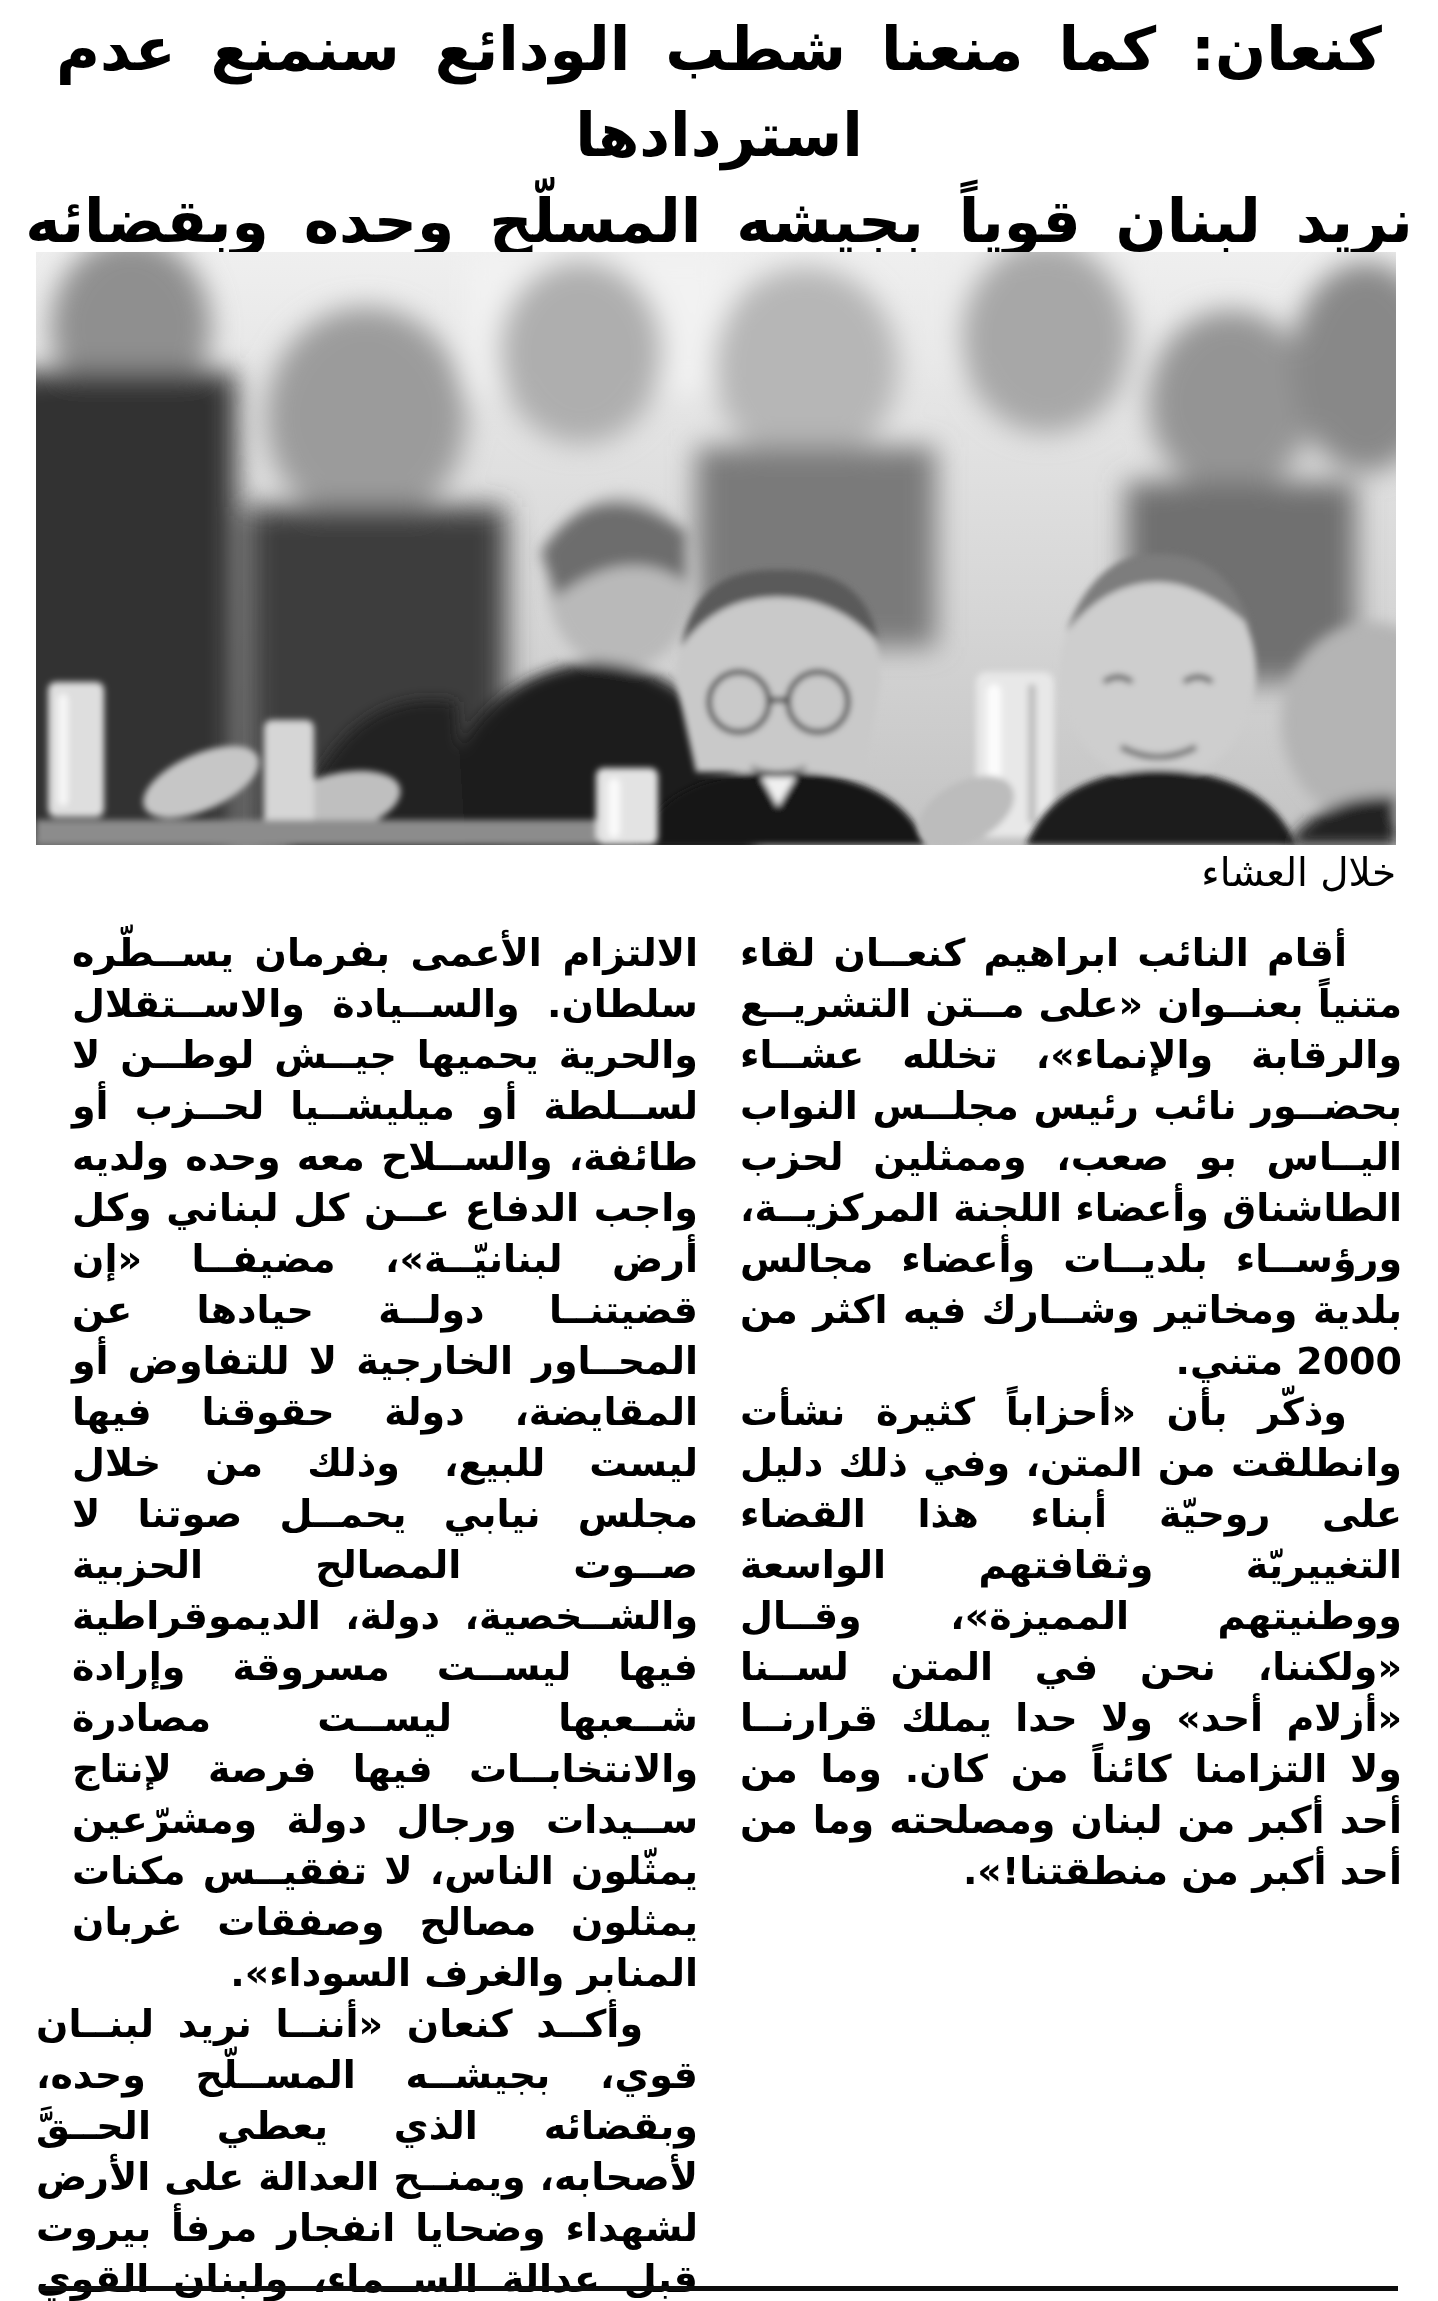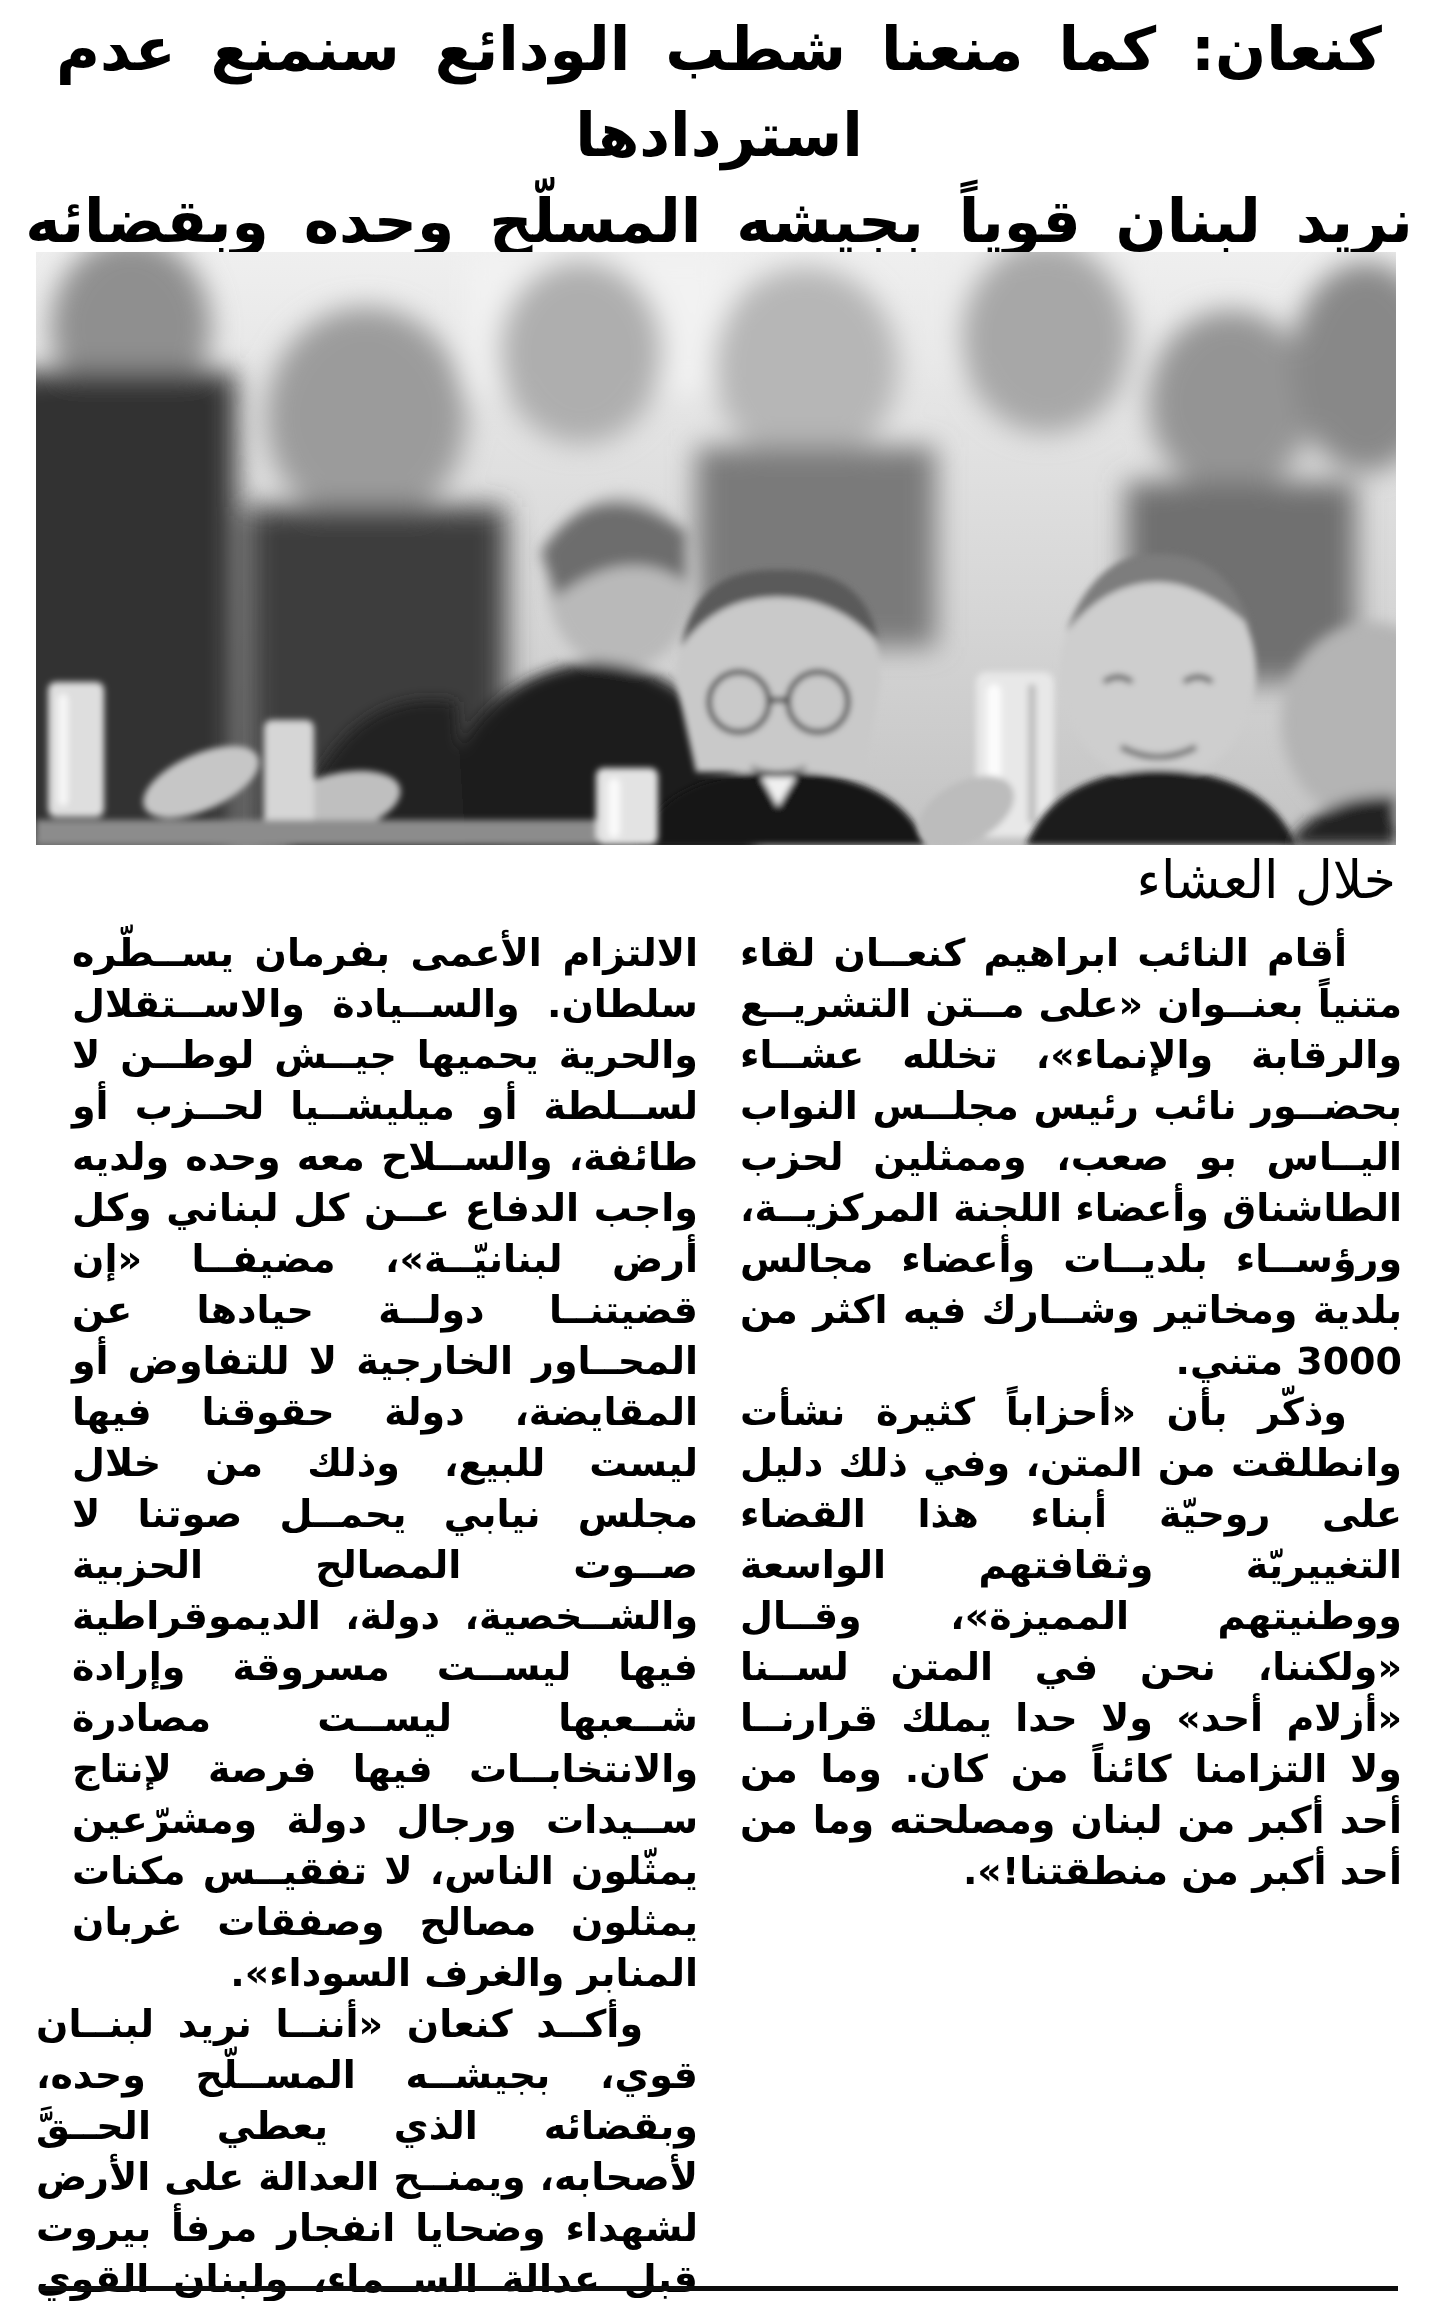--- a/index.html
+++ b/index.html
@@ -33,21 +33,21 @@
     width: 1360px;
     height: 593px;
     background: #d9d9d9;
     overflow: hidden;
   }
   .photo svg { display: block; width: 100%; height: 100%; }
   .caption {
     position: absolute;
     top: 850px;
     right: 42px;
-    font-size: 52px;
+    font-size: 39px;
     font-weight: 400;
     color: #000;
   }
   .body-cols {
     position: absolute;
     top: 928px;
     right: 36px;
     width: 1366px;
     display: flex;
     gap: 42px;
@@ -168,21 +168,21 @@
         <rect x="572" y="526" width="12" height="60" rx="6" fill="#fafafa"></rect>
         <rect x="0" y="568" width="560" height="25" fill="#8c8c8c"></rect>
       </g>
     </svg>
   </div>
 
   <div class="caption">خلال العشاء</div>
 
   <div class="body-cols">
     <div class="col">
-        <p>أقام النائب ابراهيم كنعــان لقاء متنياً بعنــوان «على مــتن التشريــع والرقابة والإنماء»، تخلله عشــاء بحضــور نائب رئيس مجلــس النواب اليــاس بو صعب، وممثلين لحزب الطاشناق وأعضاء اللجنة المركزيــة، ورؤســاء بلديــات وأعضاء مجالس بلدية ومخاتير وشــارك فيه اكثر من 3000 متني.</p>
+        <p>أقام النائب ابراهيم كنعــان لقاء متنياً بعنــوان «على مــتن التشريــع والرقابة والإنماء»، تخلله عشــاء بحضــور نائب رئيس مجلــس النواب اليــاس بو صعب، وممثلين لحزب الطاشناق وأعضاء اللجنة المركزيــة، ورؤســاء بلديــات وأعضاء مجالس بلدية ومخاتير وشــارك فيه اكثر من 2000 متني.</p>
         <p>وذكّر بأن «أحزاباً كثيرة نشأت وانطلقت من المتن، وفي ذلك دليل على روحيّة أبناء هذا القضاء التغييريّة وثقافتهم الواسعة ووطنيتهم المميزة»، وقــال «ولكننا، نحن في المتن لســنا «أزلام أحد» ولا حدا يملك قرارنــا ولا التزامنا كائناً من كان. وما من أحد أكبر من لبنان ومصلحته وما من أحد أكبر من منطقتنا!».</p>
       </div>
     <div class="col continuation">
         <p>الالتزام الأعمى بفرمان يســطّره سلطان. والســيادة والاســتقلال والحرية يحميها جيــش لوطــن لا لســلطة أو ميليشــيا لحــزب أو طائفة، والســلاح معه وحده ولديه واجب الدفاع عــن كل لبناني وكل أرض لبنانيّــة»، مضيفــا «إن قضيتنــا دولــة حيادها عن المحــاور الخارجية لا للتفاوض أو المقايضة، دولة حقوقنا فيها ليست للبيع، وذلك من خلال مجلس نيابي يحمــل صوتنا لا صــوت المصالح الحزبية والشــخصية، دولة، الديموقراطية فيها ليســت مسروقة وإرادة شــعبها ليســت مصادرة والانتخابــات فيها فرصة لإنتاج ســيدات ورجال دولة ومشرّعين يمثّلون الناس، لا تفقيــس مكنات يمثلون مصالح وصفقات غربان المنابر والغرف السوداء».</p>
         <p>وأكــد كنعان «أننــا نريد لبنــان قوي، بجيشــه المســلّح وحده، وبقضائه الذي يعطي الحــقَّ لأصحابه، ويمنــح العدالة على الأرض لشهداء وضحايا انفجار مرفأ بيروت قبل عدالة الســماء، ولبنان القوي بالمؤسســات الدســتورية وعلى رأسها رئاســة الجمهوريّة التي تترسّــخ هيبتها مع الرئيس العماد جوزاف عون».</p>
       </div>
   </div>
 
   <div class="bottom-rule"></div>
 

